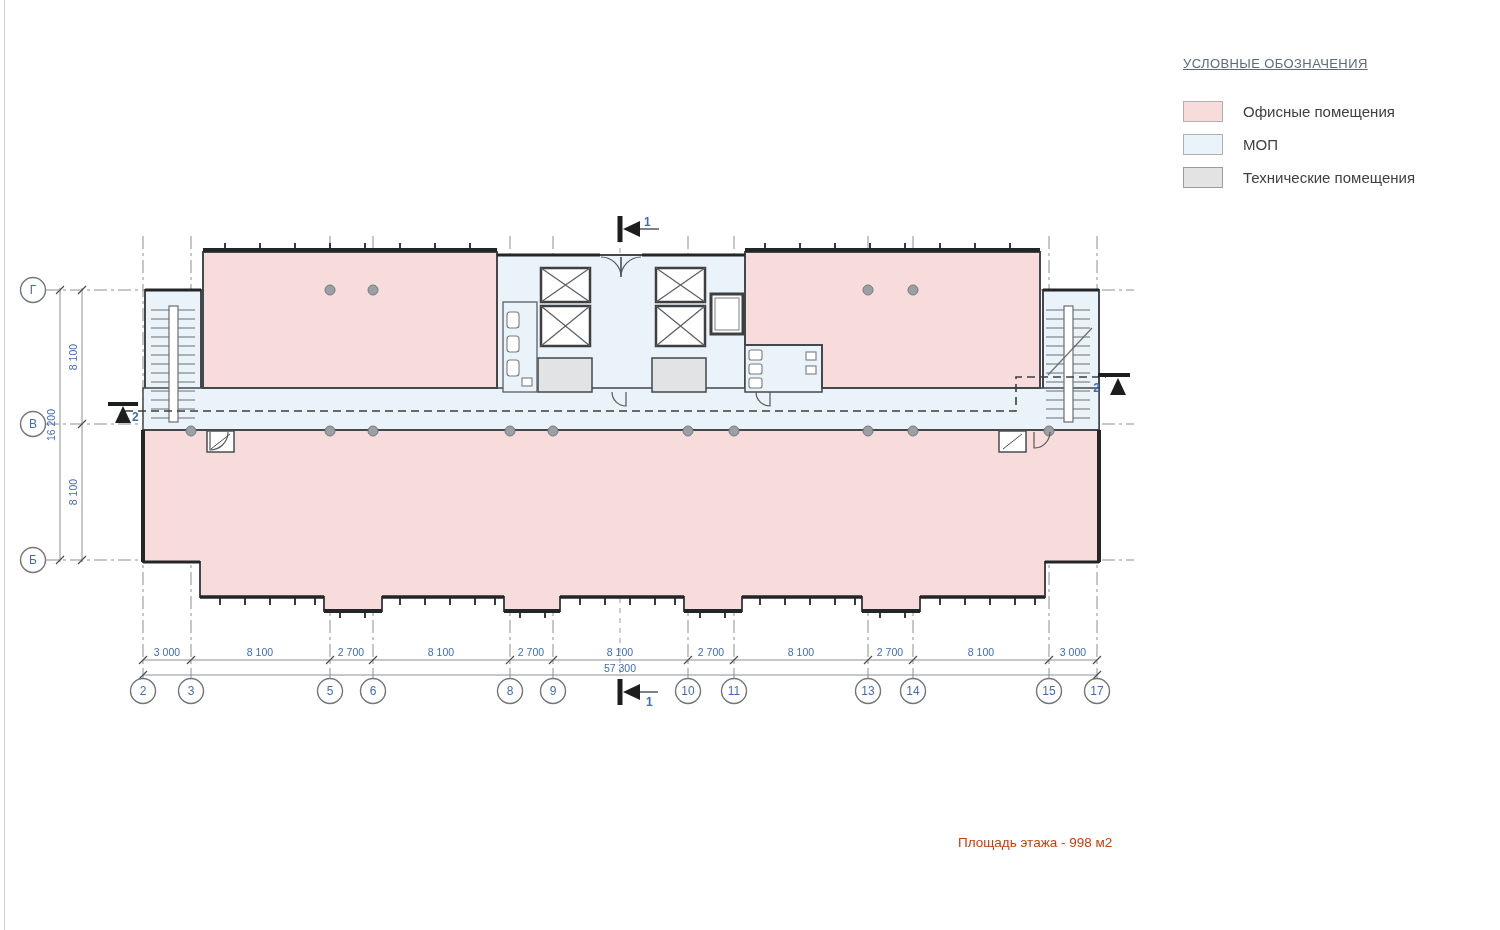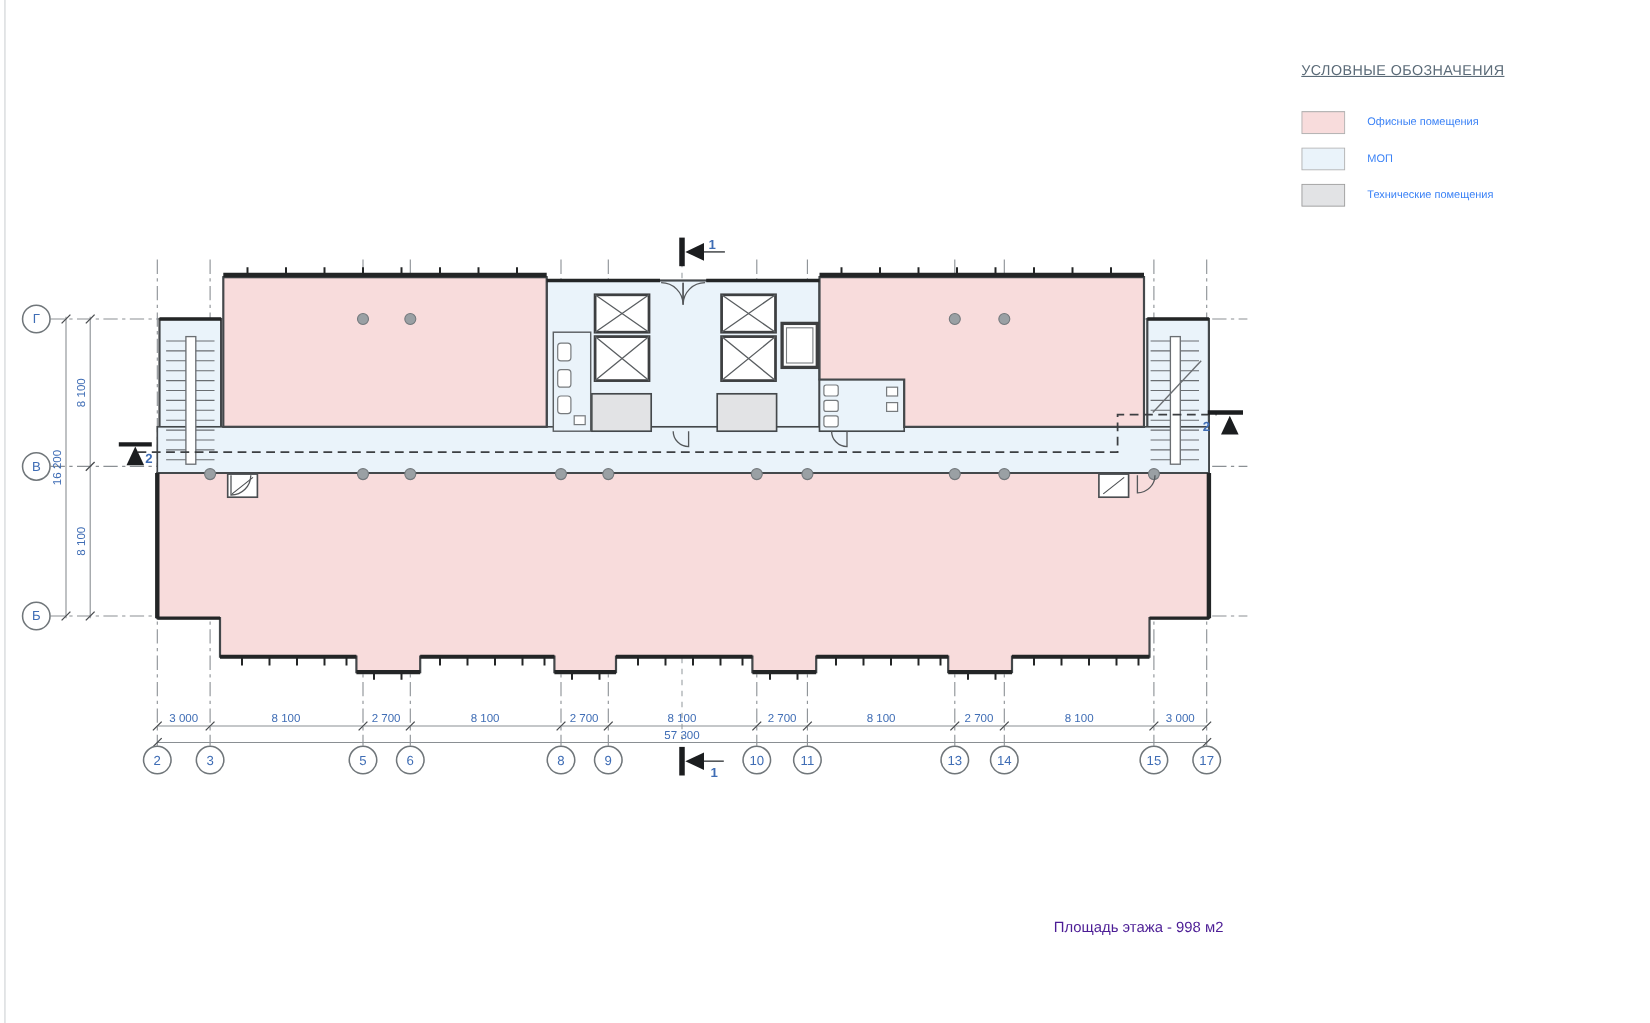--- a/index.html
+++ b/index.html
@@ -7,22 +7,22 @@
   #stage{position:relative;width:1500px;height:930px;background:#fff;overflow:hidden;}
   #edge-line{position:absolute;left:4px;top:0;width:1px;height:930px;background:#cdd1d4;}
   #plan-svg{position:absolute;left:0;top:0;}
   svg text{font-family:"Liberation Sans", sans-serif;}
   .dim-text{font-size:10.5px;fill:#3f6db5;}
   .bubble-text{font-size:12px;fill:#3f6db5;text-anchor:middle;}
   .section-text{font-size:12px;font-weight:bold;fill:#3f6db5;}
   .legend{position:absolute;left:1183px;top:56px;}
   .legend-title{font-size:13px;color:#5b6b78;letter-spacing:.4px;margin:0 0 30px 0;text-decoration:underline;}
   .legend-item{display:flex;align-items:center;gap:20px;margin-bottom:12px;}
-  .legend-item span.lbl{font-size:10px;color:#3b82f6;text-align:center;}
-  .area-note{position:absolute;left:958px;top:835px;font-size:13.5px;color:#4c1d95;}
+  .legend-item span.lbl{font-size:15px;color:#404040;text-align:center;}
+  .area-note{position:absolute;left:958px;top:835px;font-size:13.5px;color:#c2410c;}
 </style>
 </head>
 <body>
 
 <div id="stage">
   <div id="edge-line"></div>
 
   <svg id="plan-svg" width="1500" height="930" viewBox="0 0 1500 930">
 
     <g stroke="#8b9094" stroke-width="1" stroke-dasharray="13 4 3 4">

